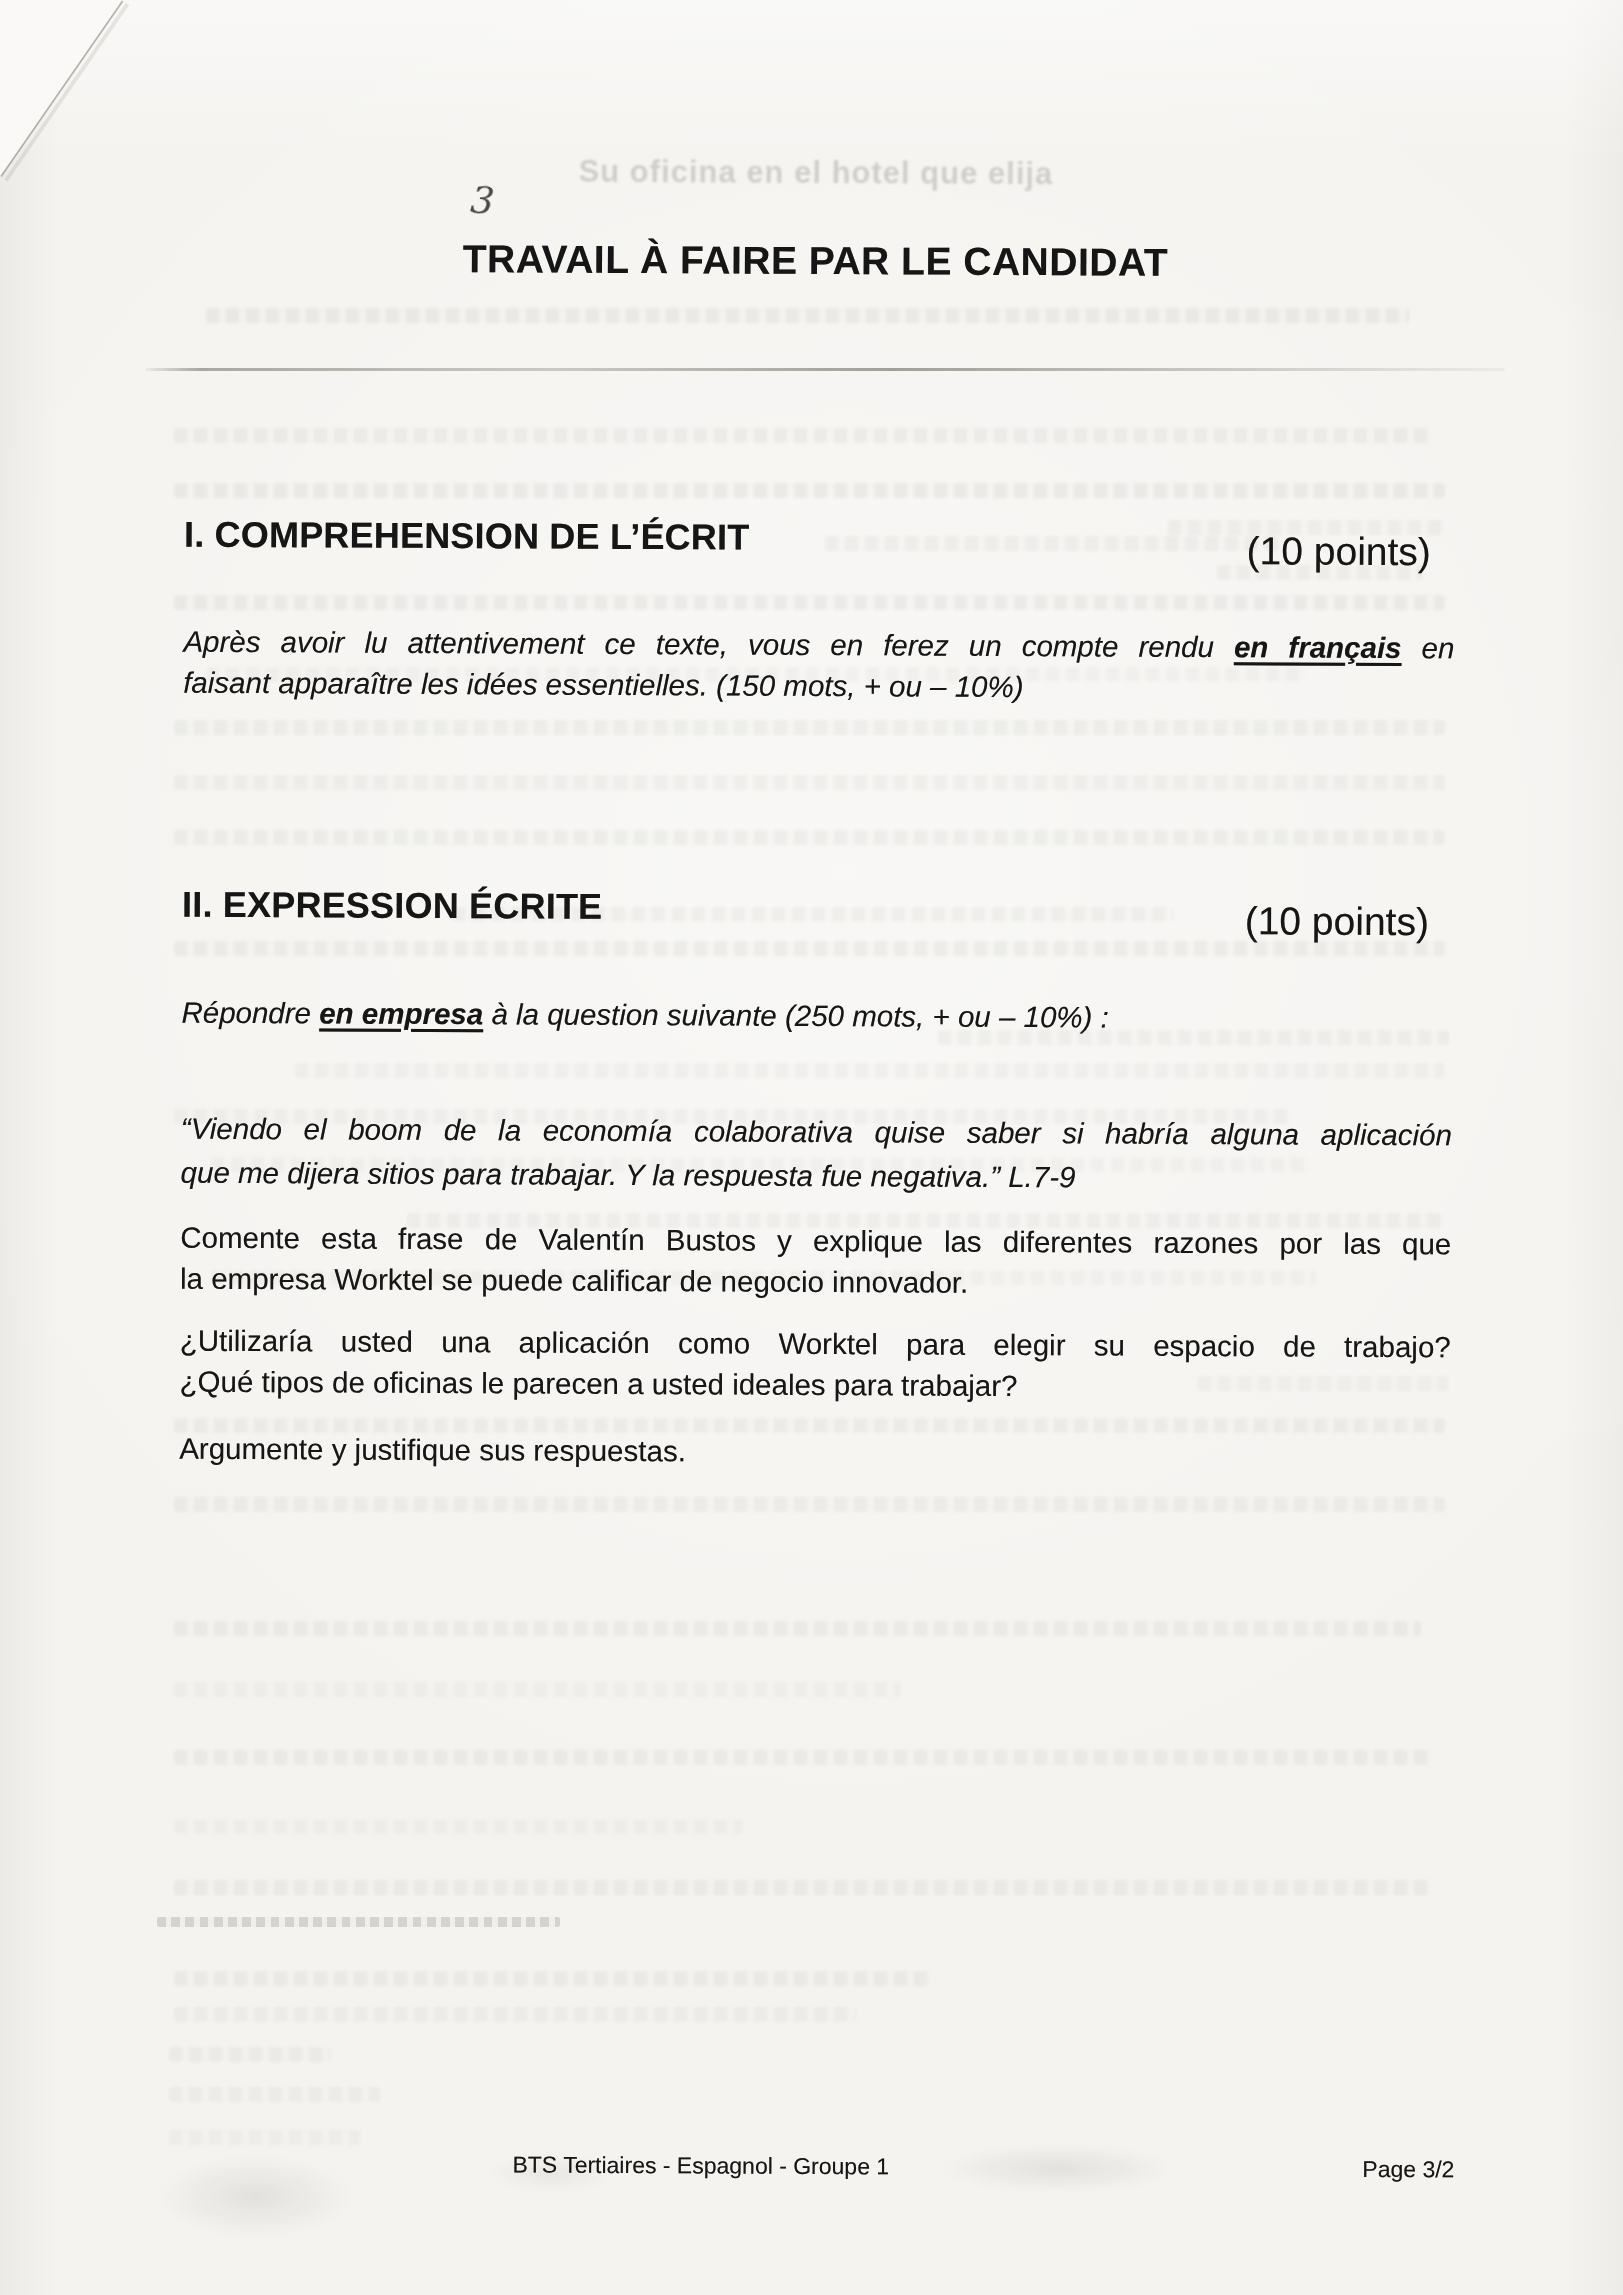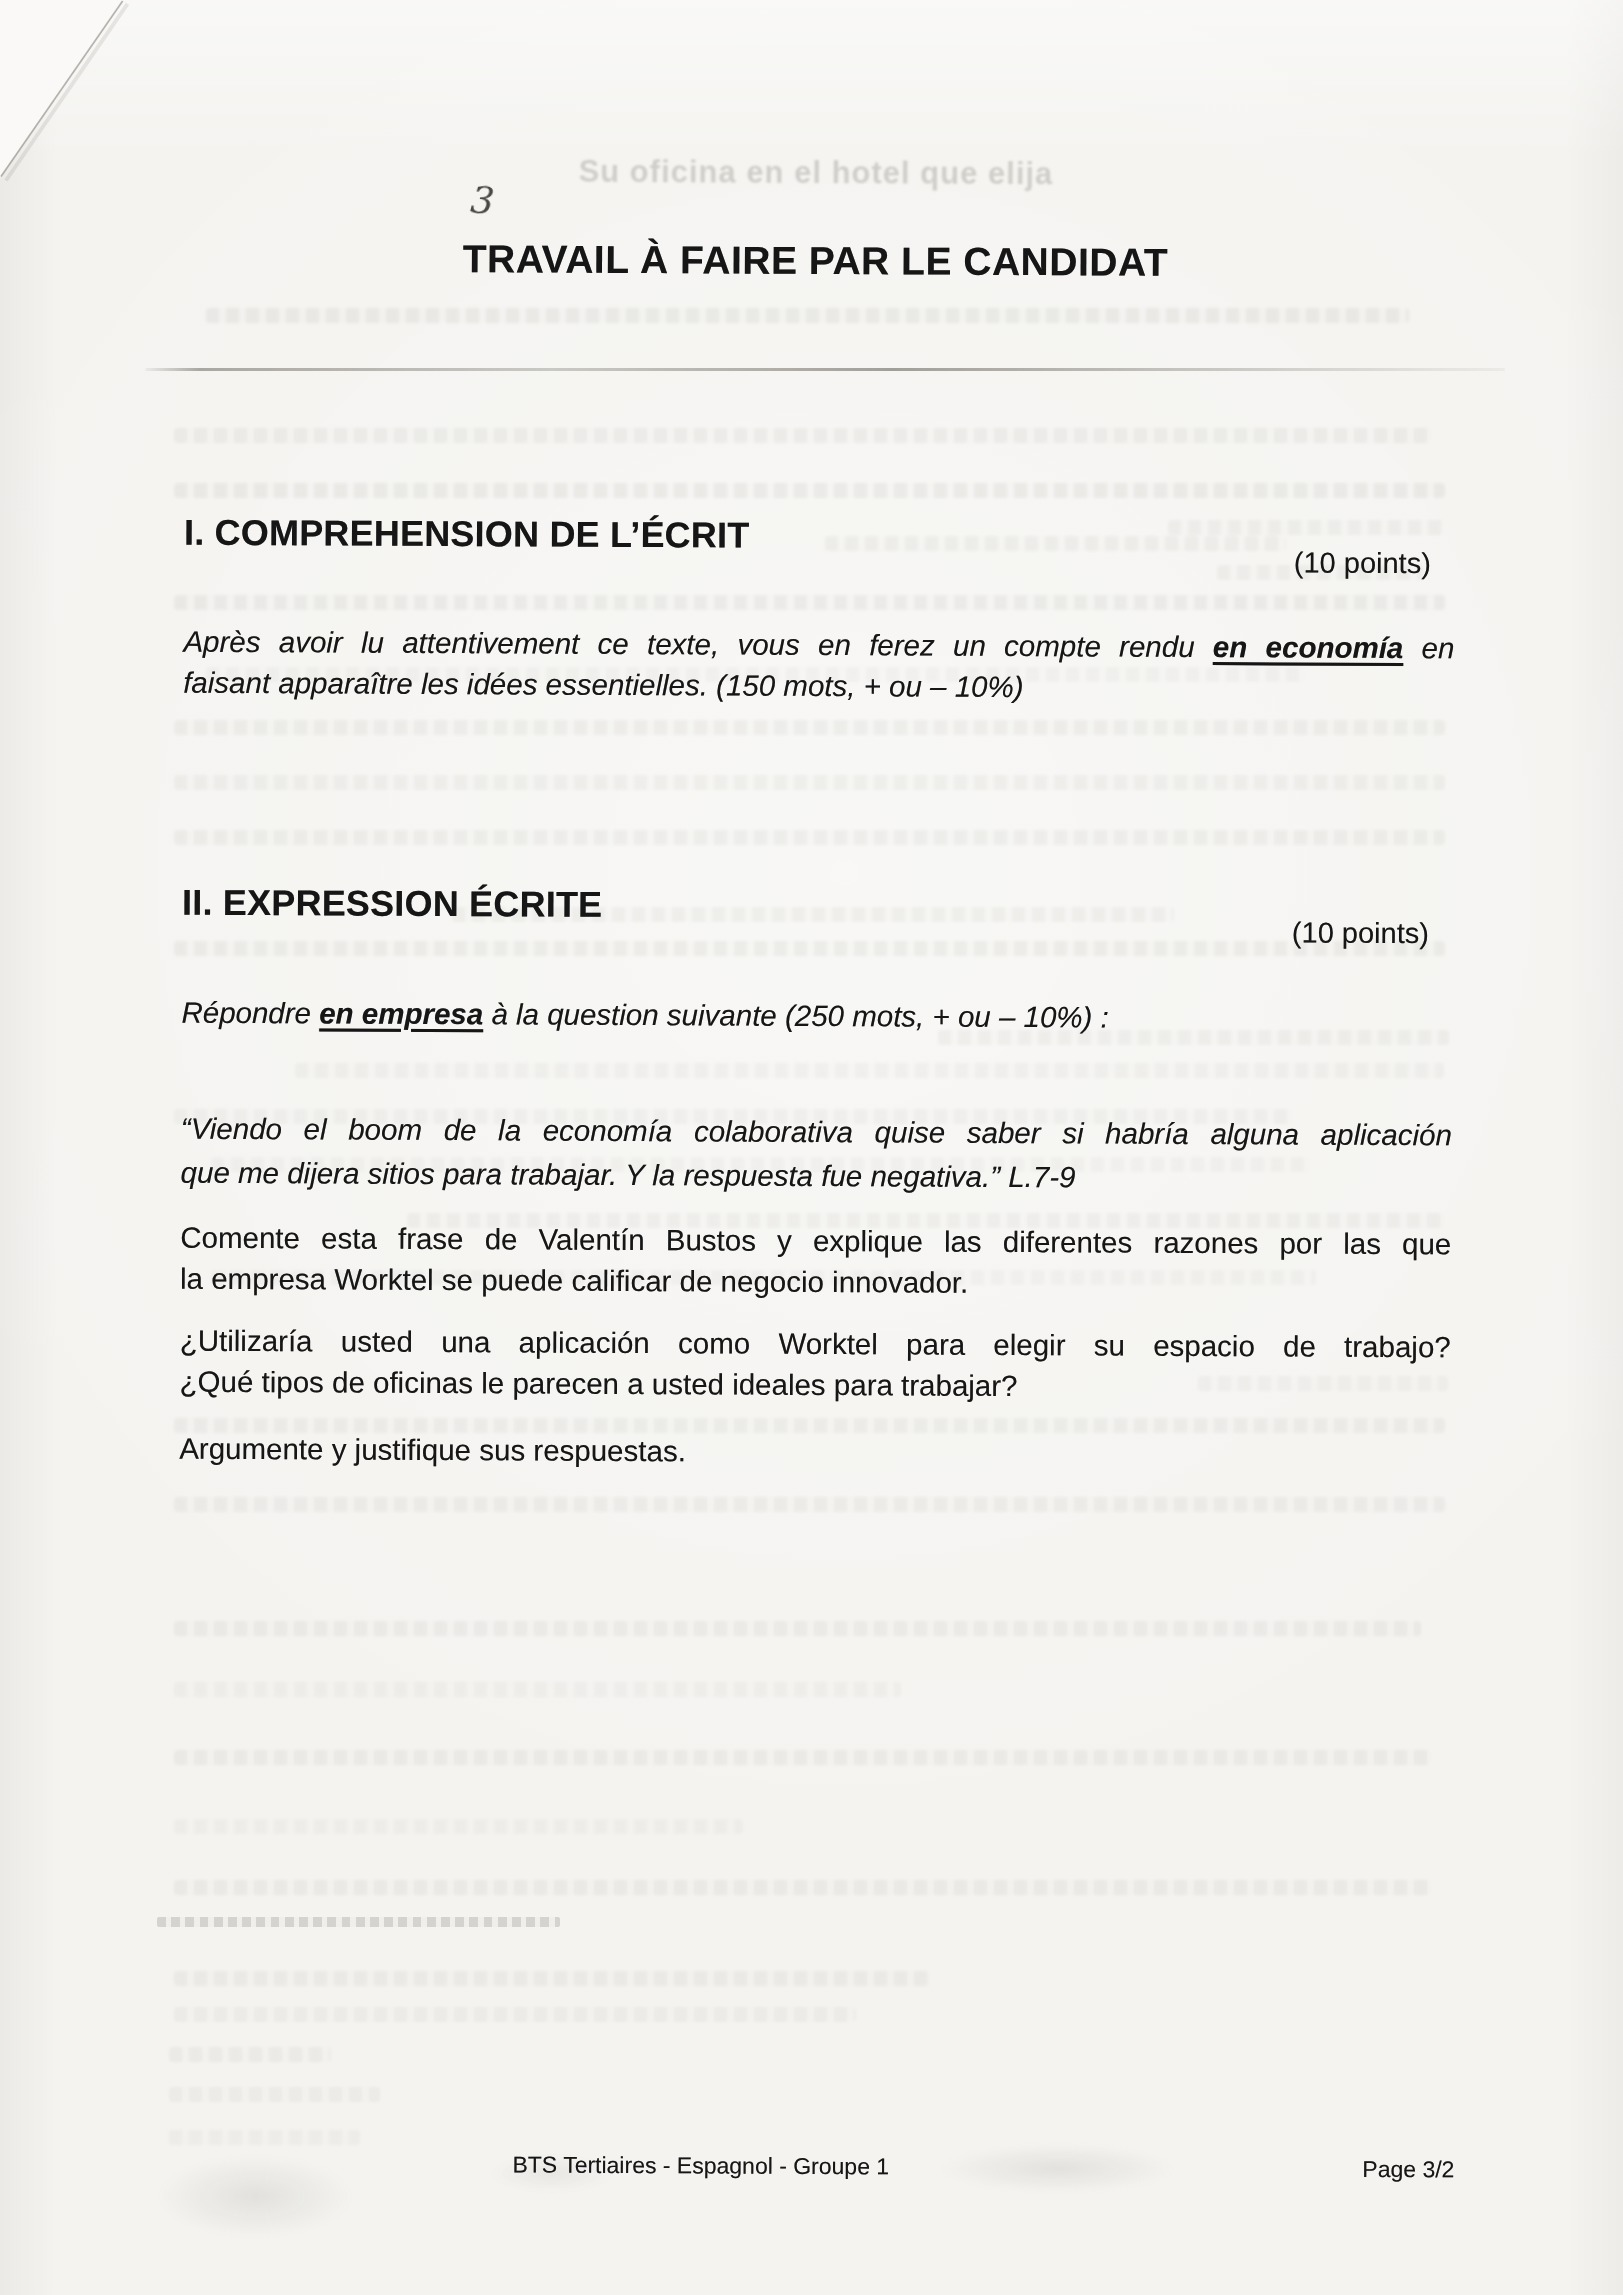--- a/index.html
+++ b/index.html
@@ -32,21 +32,21 @@
     position:absolute;top:181px;left:467px;
     font-family:"DejaVu Serif", serif;font-style:italic;
     font-size:37px;color:#2d2b27;transform:rotate(5deg);
     opacity:.85;filter:blur(0.3px);
   }
   .h-row{
     position:absolute;left:182px;width:1247px;
     display:flex;justify-content:space-between;align-items:baseline;
   }
   .h-text{font-size:36px;font-weight:bold;letter-spacing:0.2px;}
-  .h-points{font-size:29px;position:relative;top:22px;}
+  .h-points{font-size:39px;position:relative;top:12px;}
 
   .para{position:absolute;left:182px;width:1271px;font-size:29.5px;line-height:41px;}
   .italic{font-style:italic;}
   .tline{display:block;}
   .jfull{text-align:justify;text-align-last:justify;}
   .emph{font-weight:bold;text-decoration:underline;text-decoration-thickness:2.5px;text-underline-offset:5.4px;}
 
   .footer-left{position:absolute;top:2153px;left:519px;font-size:23px;}
   .footer-right{position:absolute;top:2153px;right:163px;font-size:23px;}
 
@@ -137,21 +137,21 @@
     <div class="ink-mark">3</div>
 
     <h1 class="doc-title txt">TRAVAIL À FAIRE PAR LE CANDIDAT</h1>
 
     <div class="h-row" style="top:515px">
       <span class="h-text txt">I. COMPREHENSION DE L’ÉCRIT</span>
       <span class="h-points txt">(10 points)</span>
     </div>
 
     <div class="para italic txt" style="top:624px">
-        <div class="tline jfull"><span>Après avoir lu attentivement ce texte, vous en ferez un compte rendu </span><span class="emph">en economía</span><span> en</span></div>
+        <div class="tline jfull"><span>Après avoir lu attentivement ce texte, vous en ferez un compte rendu </span><span class="emph">en français</span><span> en</span></div>
         <div class="tline"><span>faisant apparaître les idées essentielles. (150 mots, + ou – 10%)</span></div>
       </div>
 
     <div class="h-row" style="top:885px">
       <span class="h-text txt">II. EXPRESSION ÉCRITE</span>
       <span class="h-points txt">(10 points)</span>
     </div>
 
     <div class="para italic txt" style="top:995px">
         <div class="tline"><span>Répondre </span><span class="emph">en empresa</span><span> à la question suivante (250 mots, + ou – 10%) :</span></div>

